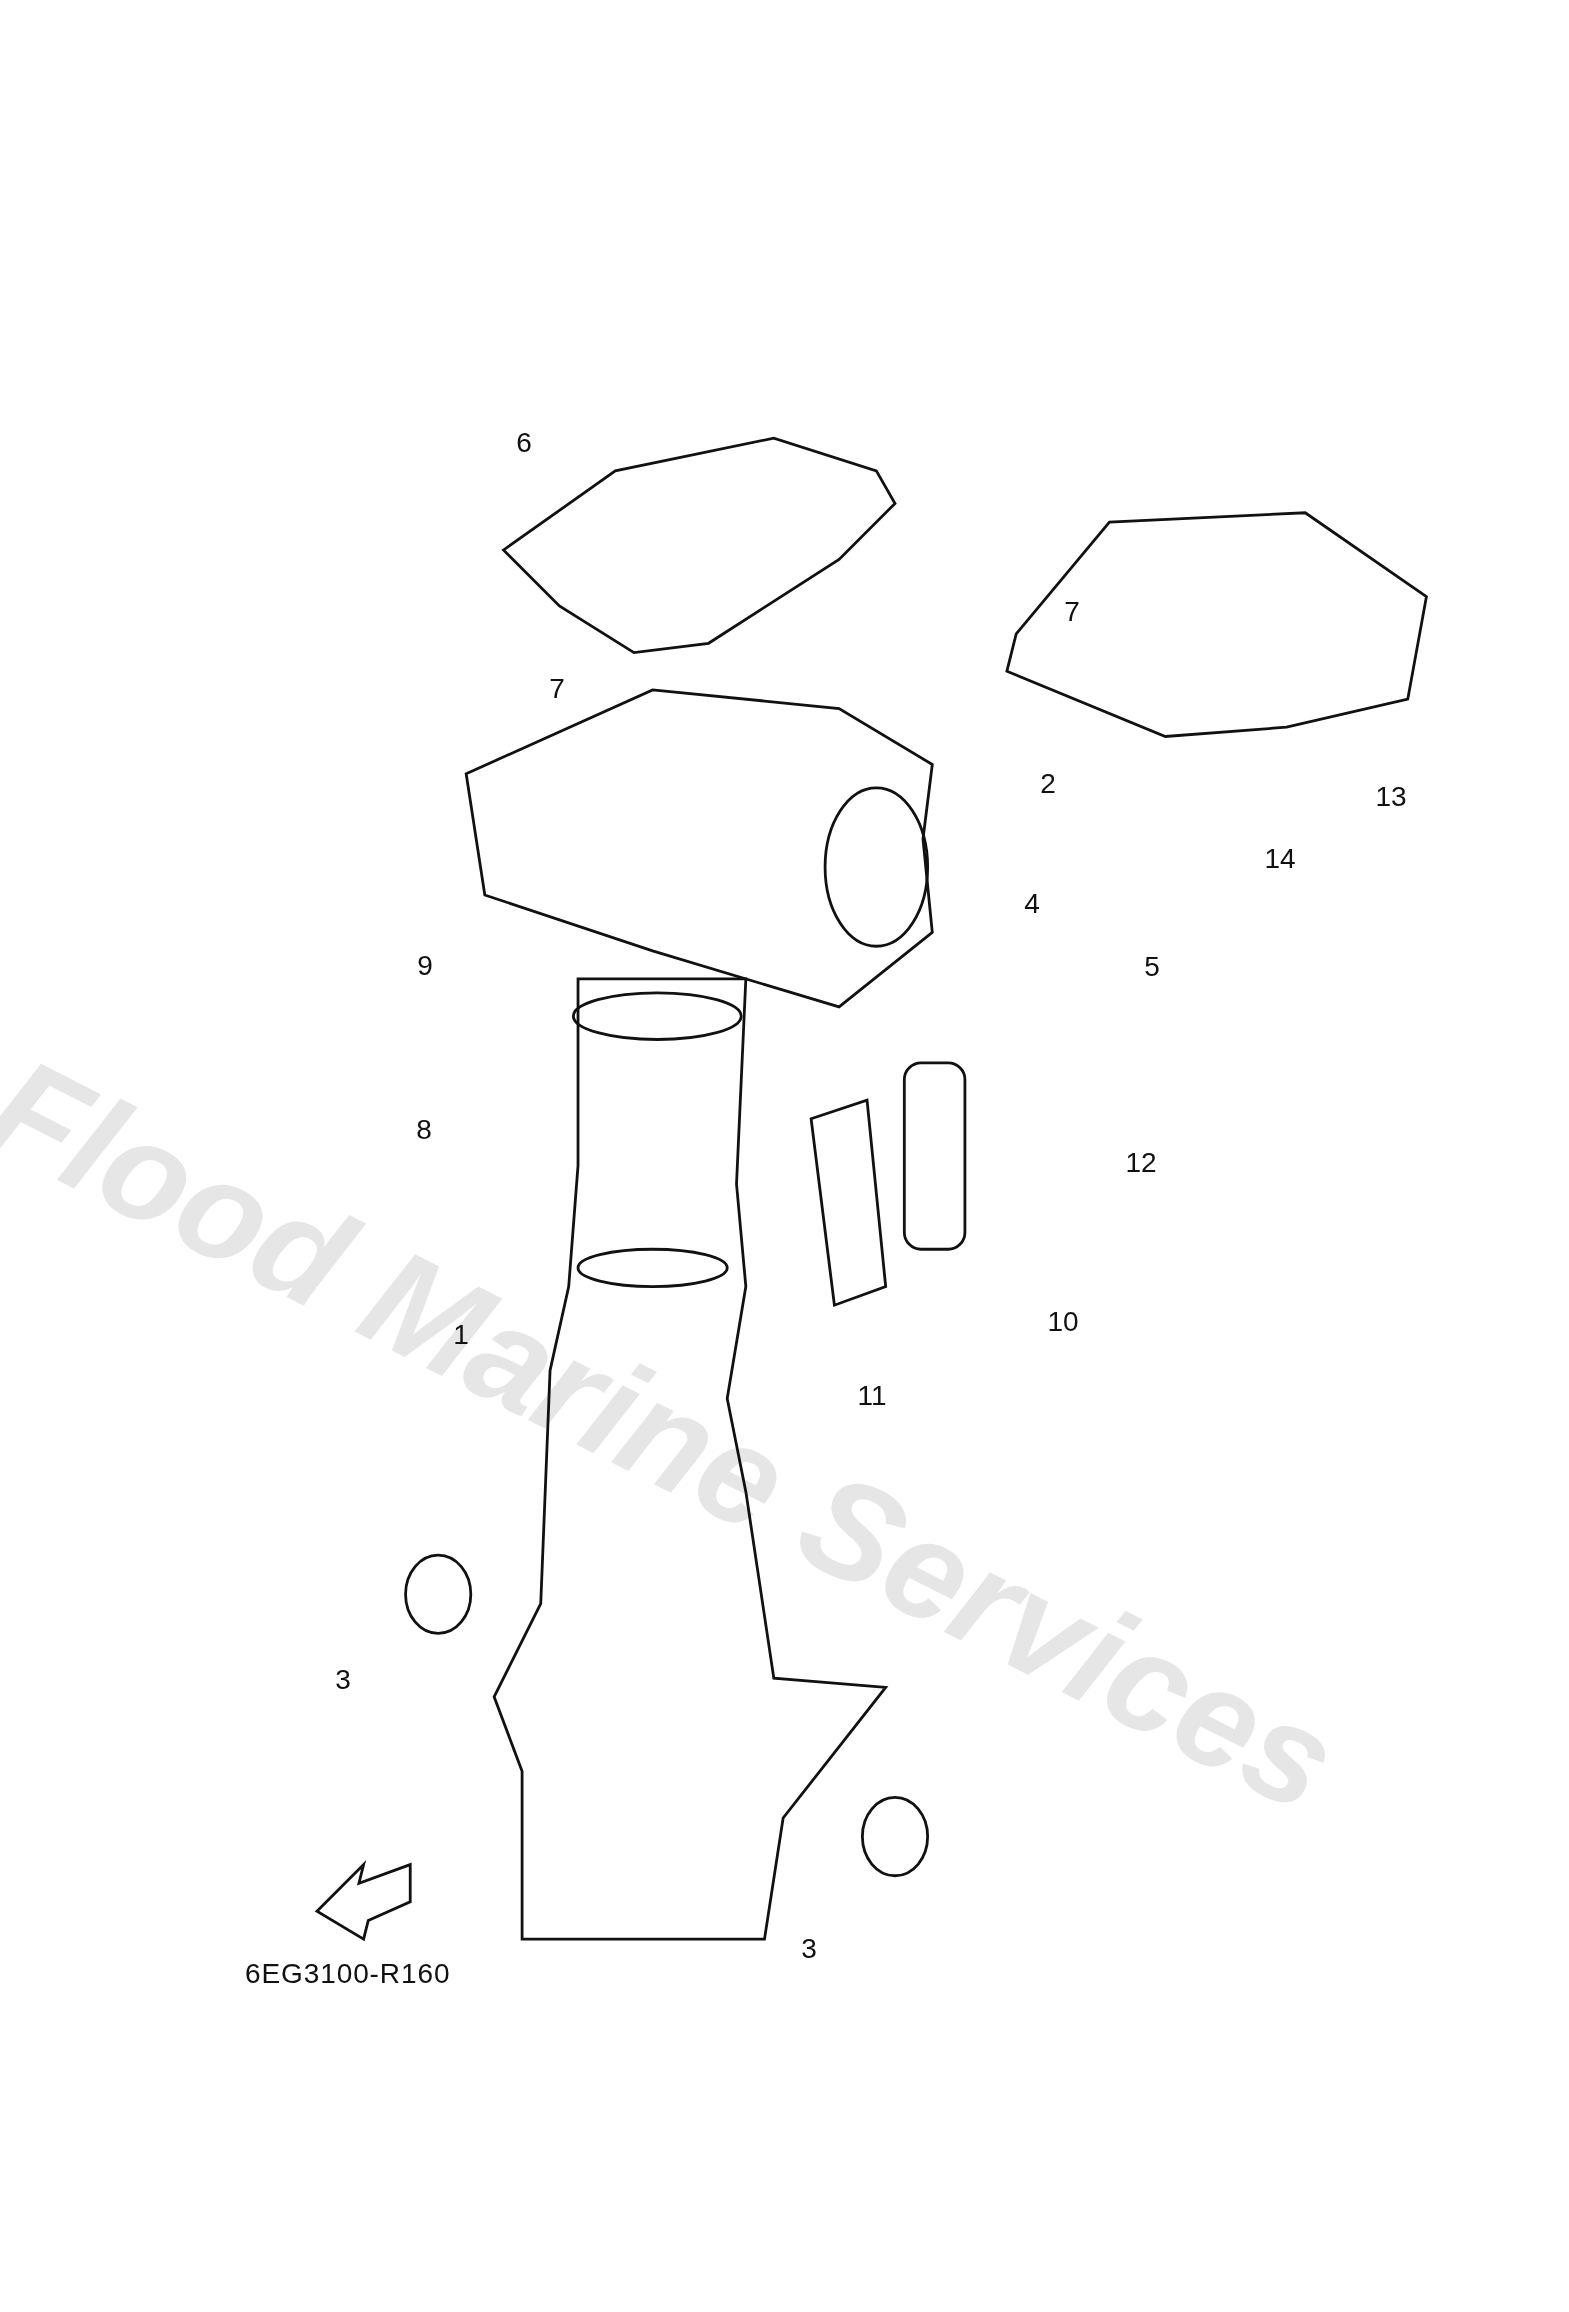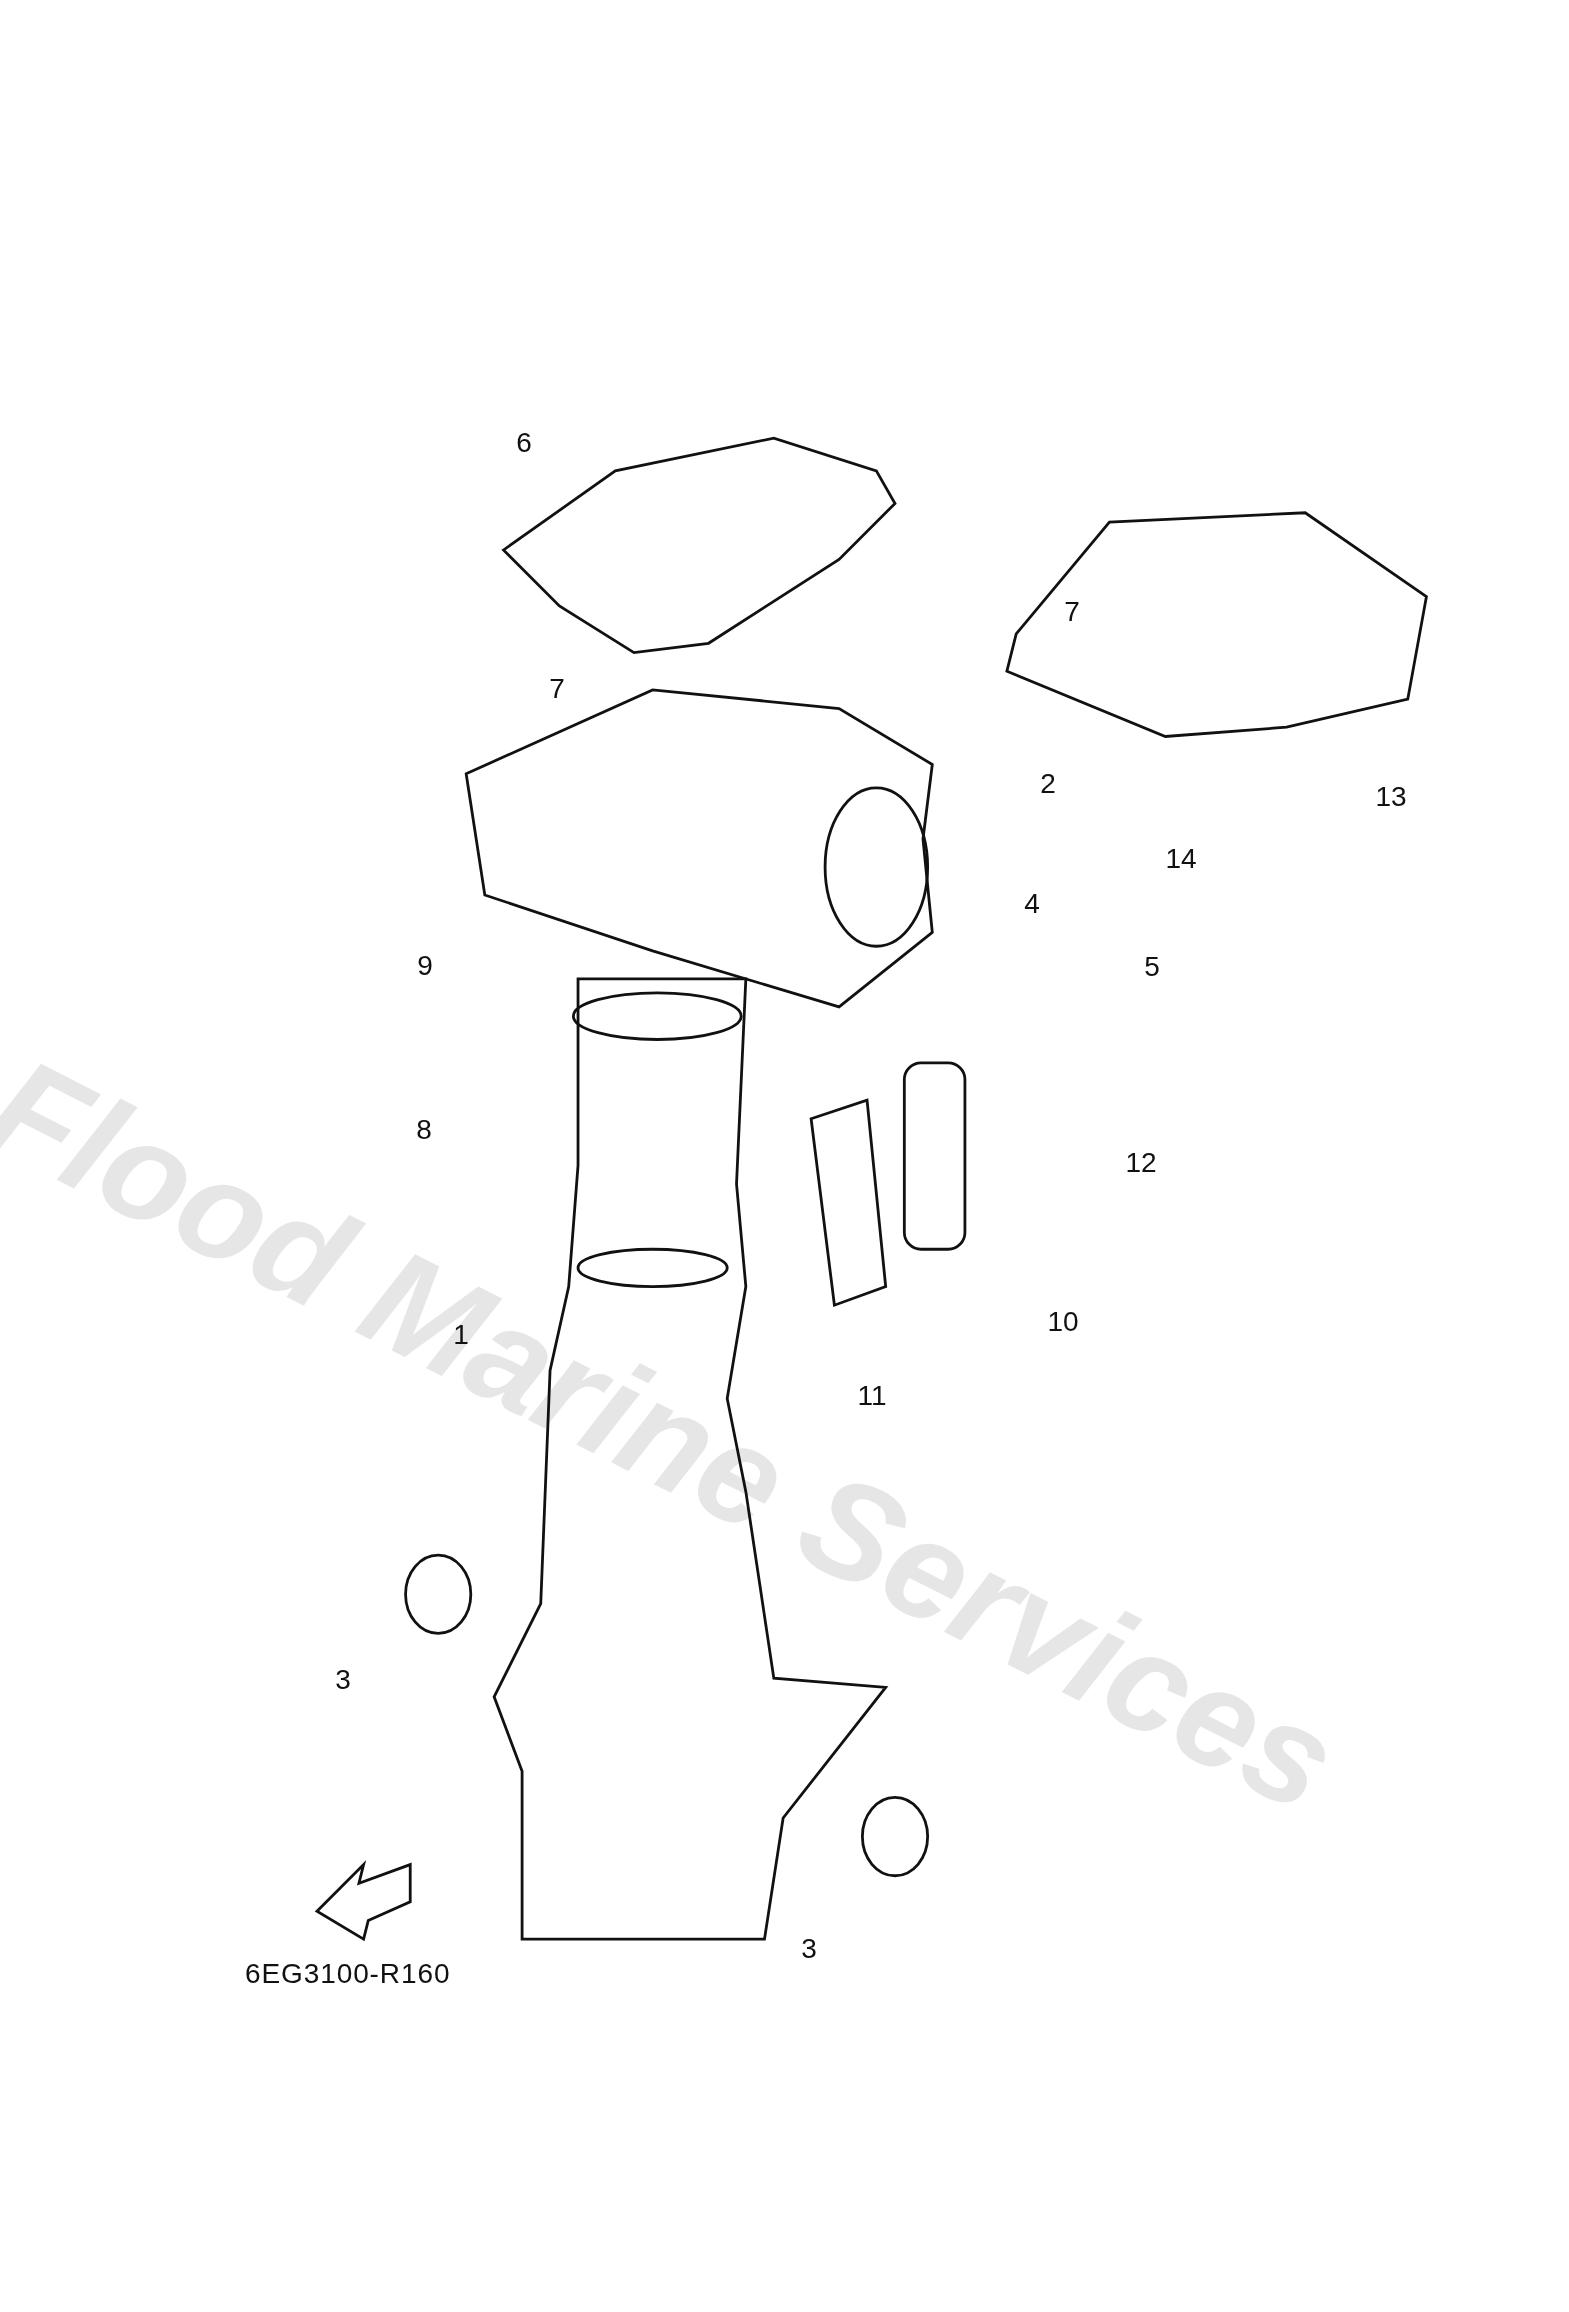--- a/index.html
+++ b/index.html
@@ -36,21 +36,21 @@
 
   <path d="M340 2050 L390 2000 L385 2020 L440 2000 L440 2040 L395 2060 L390 2080 Z"></path>
 </svg>
 
 <div id="callouts">
     <div class="callout" style="left: 524px; top: 443px;">6</div>
     <div class="callout" style="left: 1072px; top: 612px;">7</div>
     <div class="callout" style="left: 557px; top: 689px;">7</div>
     <div class="callout" style="left: 1391px; top: 797px;">13</div>
     <div class="callout" style="left: 1048px; top: 784px;">2</div>
-    <div class="callout" style="left: 1181px; top: 859px; text-align: center;">14</div>
+    <div class="callout" style="left: 1280px; top: 859px; text-align: center;">14</div>
     <div class="callout" style="left: 1032px; top: 904px;">4</div>
     <div class="callout" style="left: 1152px; top: 967px;">5</div>
     <div class="callout" style="left: 425px; top: 966px;">9</div>
     <div class="callout" style="left: 424px; top: 1130px;">8</div>
     <div class="callout" style="left: 1133px; top: 1163px; margin-left: 8px;">12</div>
     <div class="callout" style="left: 1063px; top: 1322px;">10</div>
     <div class="callout" style="left: 461px; top: 1335px;">1</div>
     <div class="callout" style="left: 872px; top: 1396px;">11</div>
     <div class="callout" style="left: 343px; top: 1680px;">3</div>
     <div class="callout" style="left: 809px; top: 1949px;">3</div>

